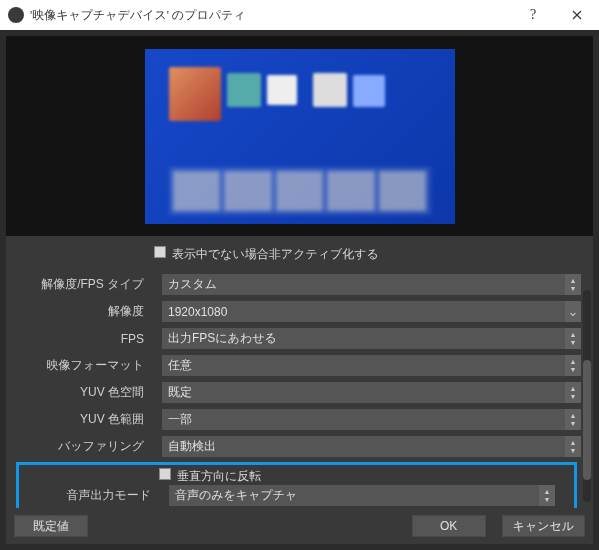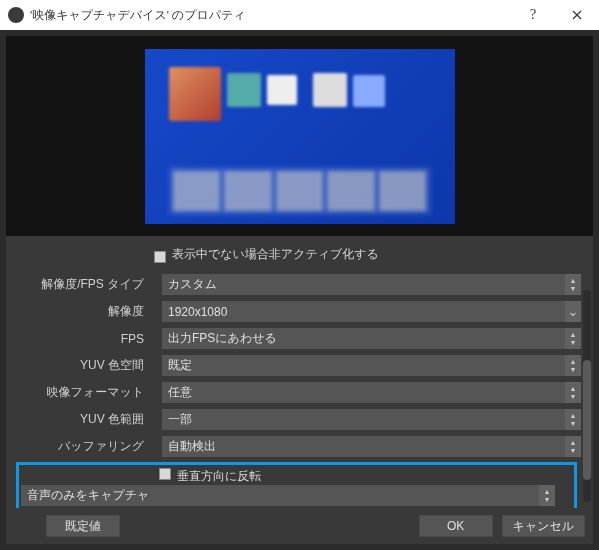--- a/index.html
+++ b/index.html
@@ -87,21 +87,21 @@
   .scrollbar {
     position: absolute; right: 2px; top: 54px; bottom: 6px; width: 8px;
     background: #2d2d2d; border-radius: 4px;
   }
   .scrollbar .thumb {
     position: absolute; left: 0; right: 0; top: 70px; height: 120px;
     background: #5a5a5a; border-radius: 4px;
   }
 
   .checkbox-row {
-    display: flex; align-items: flex-end;
+    display: flex; align-items: flex-start;
     padding: 4px 0 8px 140px;
     gap: 6px;
   }
   .checkbox-row.clipped { height: 14px; overflow: hidden; align-items: flex-start; padding-top:0; padding-bottom:0; }
   .chk {
     width: 12px; height: 12px;
     background: #d8d8d8;
     border: 1px solid #888;
     flex-shrink: 0;
   }
@@ -140,21 +140,21 @@
   .highlight-box {
     margin: 2px 4px 0 2px;
     border: 3px solid #1296e6;
     padding: 3px 17px 1px 0;
   }
   .highlight-box .form-row { padding: 0 2px; }
 
   .button-bar {
     height: 36px;
     display: flex; align-items: center;
-    padding: 0 8px; gap: 9px; margin-left: 32px;
+    padding: 0 8px; gap: 16px;
   }
   .button-bar .spacer { flex: 1; }
   .btn {
     min-width: 74px; height: 22px;
     background: #555; color: #e0e0e0;
     display: flex; align-items: center; justify-content: center;
     padding: 0 10px;
     border: 1px solid #4a4a4a;
   }
 </style>
@@ -220,31 +220,31 @@
 
         <div class="form-row">
           <div class="lbl">FPS</div>
           <div class="field">
             <span class="val">出力FPSにあわせる</span>
             <div class="spin"></div>
           </div>
         </div>
 
         <div class="form-row">
+          <div class="lbl">映像フォーマット</div>
+          <div class="field">
+            <span class="val">任意</span>
+            <div class="spin"></div>
+          </div>
+        </div>
+
+        <div class="form-row">
           <div class="lbl">YUV 色空間</div>
           <div class="field">
             <span class="val">既定</span>
-            <div class="spin"></div>
-          </div>
-        </div>
-
-        <div class="form-row">
-          <div class="lbl">映像フォーマット</div>
-          <div class="field">
-            <span class="val">任意</span>
             <div class="spin"></div>
           </div>
         </div>
 
         <div class="form-row">
           <div class="lbl">YUV 色範囲</div>
           <div class="field">
             <span class="val">一部</span>
             <div class="spin"></div>
           </div>
@@ -257,20 +257,21 @@
             <div class="spin"></div>
           </div>
         </div>
 
         <div class="highlight-box">
           <div class="checkbox-row clipped">
             <div class="chk"></div>
             <span>垂直方向に反転</span>
           </div>
           <div class="form-row">
+            <div class="lbl">音声出力モード</div>
             <div class="field">
               <span class="val">音声のみをキャプチャ</span>
               <div class="spin"></div>
             </div>
           </div>
 
         </div>
 
       </div>
       <div class="scrollbar">

